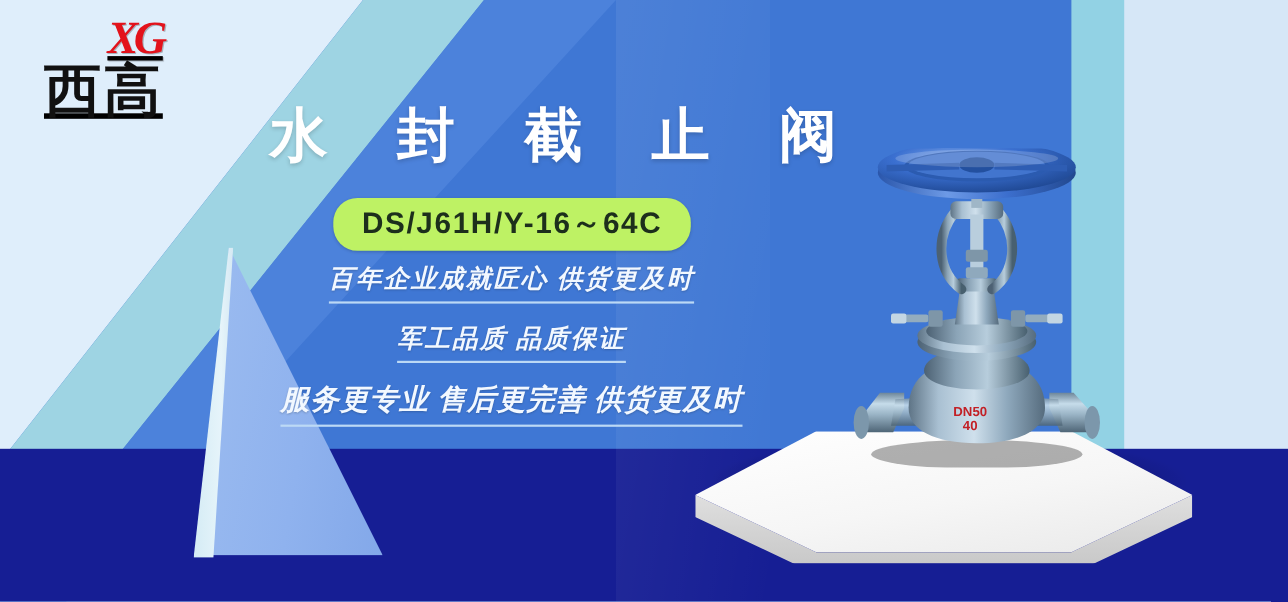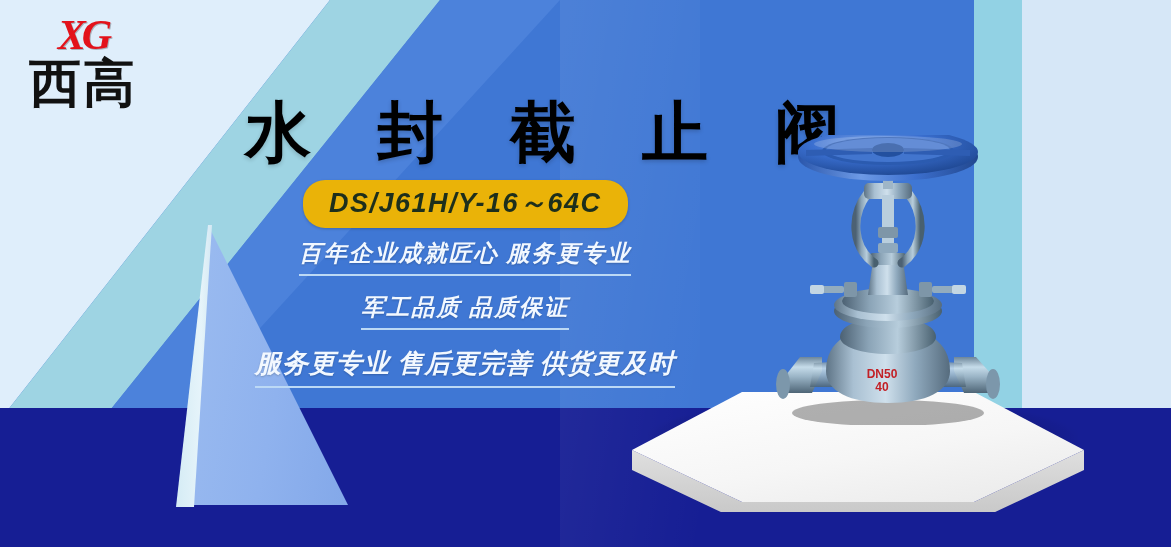--- a/index.html
+++ b/index.html
@@ -60,61 +60,61 @@
   }
   .pyramid-edge{
     left:168px;top:225px;width:60px;height:282px;
     background:linear-gradient(90deg,#cfe9f3 0%,#e6f4fa 55%,#bcd8ea 100%);
     clip-path:polygon(40px 0, 44px 0, 26px 282px, 8px 282px);
   }
 
   
   .logo{
     position:absolute;left:18px;top:14px;
-    width:130px;text-align:center;line-height:1;
+    width:130px;text-align:right;line-height:1;
     user-select:none;
+    text-decoration:underline;
   }
   .logo-xg{
     font-family:"Liberation Serif","DejaVu Serif",serif;
     font-weight:bold;font-style:italic;
     font-size:42px;color:#e3121b;
     letter-spacing:-4px;
     text-shadow:1px 1px 0 rgba(0,0,0,.25);
   }
   .logo-cn{
     margin-top:2px;
     font-family:"Liberation Serif","DejaVu Serif",serif;
     font-weight:bold;
     font-size:52px;color:#111;
     letter-spacing:2px;
   }
 
   
   .headline{
     position:absolute;left:245px;top:88px;
-    font-size:66px;font-weight:bold;color:#000000;
+    font-size:53px;font-weight:bold;color:#ffffff;
     letter-spacing:24px;
     font-family:"Liberation Sans","DejaVu Sans",sans-serif;
     text-shadow:0 2px 4px rgba(0,0,0,.18);
     white-space:nowrap;
   }
 
   
   .badge{
     position:absolute;left:303px;top:180px;
     padding:5px 26px 7px 26px;
-    background:#eab308;
+    background:#bef264;
     border-radius:22px;
     font-size:27px;font-weight:bold;
     color:#1d2f1c;
     letter-spacing:1.5px;
     font-family:"Liberation Sans","DejaVu Sans",sans-serif;
     box-shadow:0 1px 3px rgba(0,0,0,.2);
     white-space:nowrap;
-    font-style:italic;
   }
 
   
   .taglines{
     position:absolute;left:250px;top:238px;width:430px;
     text-align:center;
   }
   .tagline{
     color:#f2f8ff;
     font-family:"Liberation Serif","DejaVu Serif",serif;
@@ -181,21 +181,21 @@
     <div class="logo-xg">XG</div>
     <div class="logo-cn">西高</div>
   </div>
 
   <div class="headline">水 封 截 止 阀</div>
 
   <div class="badge">DS/J61H/Y-16～64C</div>
 
   <div class="taglines">
     <div class="tl-row r1">
-      <span class="tagline">百年企业成就匠心  服务更专业</span>
+      <span class="tagline">百年企业成就匠心  供货更及时</span>
     </div>
     <div class="tl-row r2">
       <span class="tagline">军工品质  品质保证</span>
     </div>
     <div class="tl-row r3">
       <span class="tagline">服务更专业  售后更完善  供货更及时</span>
     </div>
   </div>
 
   <div class="layer pedestal-shadow"></div>

